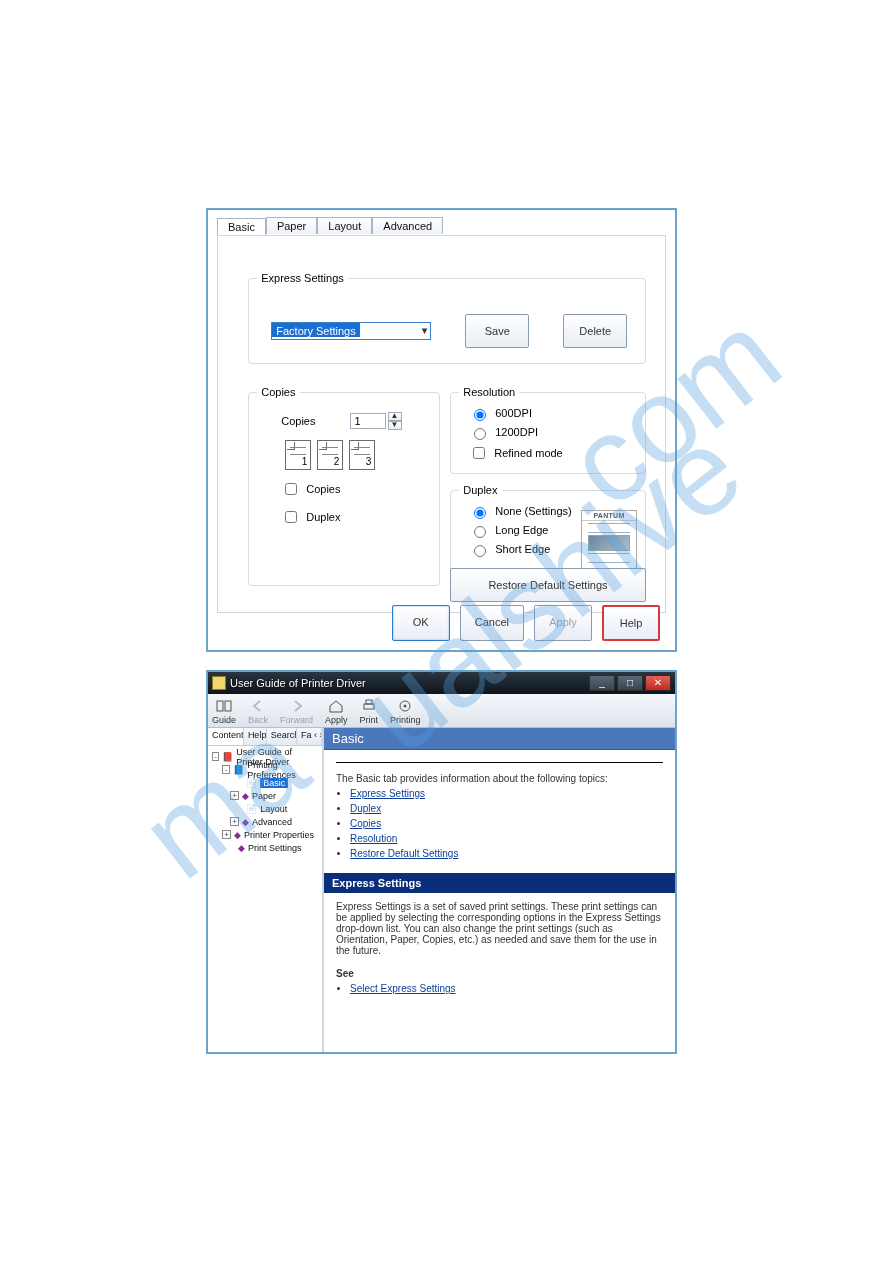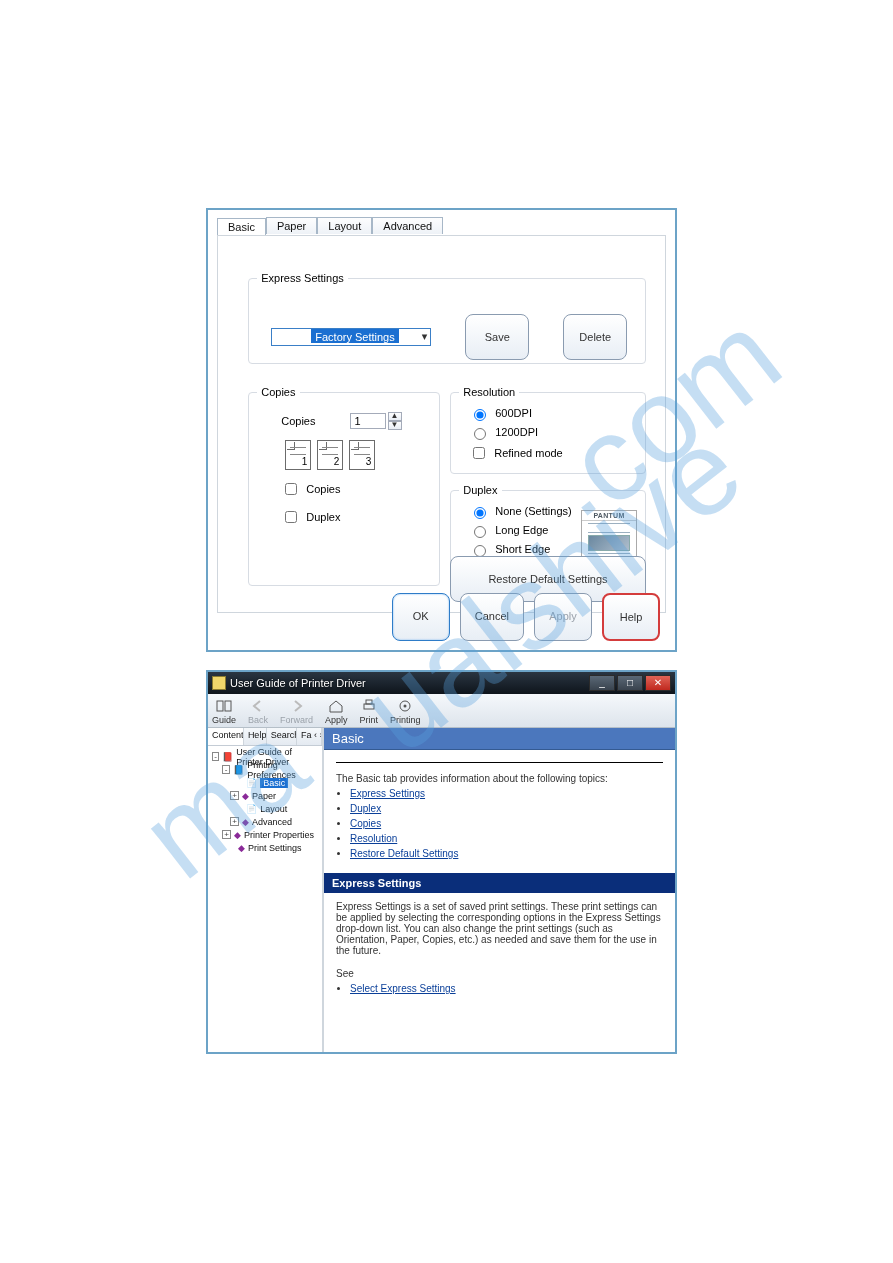--- a/index.html
+++ b/index.html
@@ -17,25 +17,25 @@
   .tab { padding: 2px 10px; border: 1px solid #a7b7c7; border-bottom: none; background: linear-gradient(#fdfdfe,#eef2f7); font-size: 11px; color: #111; cursor: pointer; }
   .tab.active { background: #fff; position: relative; top: 1px; }
   .tabbody { position: absolute; left: 6px; right: 6px; top: 22px; bottom: 34px; border: 1px solid #cfd6dd; background: #fff; }
   fieldset { border: 1px solid #d7dce3; border-radius: 4px; font-size: 11px; margin: 0; position: absolute; }
   legend { padding: 0 4px; color: #000; font-size: 11px; }
   .fs-express { left: 30px; top: 36px; width: 398px; height: 92px; }
   .fs-copies  { left: 30px; top: 150px; width: 192px; height: 200px; }
   .fs-res     { left: 232px; top: 150px; width: 196px; height: 88px; }
   .fs-duplex  { left: 232px; top: 248px; width: 196px; height: 102px; }
 
-  .combo { display: inline-block; border: 1px solid #3a7fc7; width: 160px; height: 18px; vertical-align: middle; position: relative; padding-left: 39px; }
+  .combo { display: inline-block; border: 1px solid #3a7fc7; width: 160px; height: 18px; vertical-align: middle; position: relative; }
   .combo-sel { display: inline-block; background: #1a6fd1; color: #fff; padding: 2px 4px; font-size: 11px; height: 14px; line-height: 12px; }
   .combo::after { content: "▾"; position: absolute; right: 3px; top: 1px; color: #333; font-size: 11px; }
 
-  .btn { display: inline-block; min-width: 64px; padding: 16px 14px; border: 1px solid #8a9bb0; background: linear-gradient(#fff,#e8eef5); border-radius: 8px; font-size: 11px; color: #333; text-align: center; cursor: pointer; }
+  .btn { display: inline-block; min-width: 64px; padding: 10px 14px; border: 1px solid #8a9bb0; background: linear-gradient(#fff,#e8eef5); border-radius: 2px; font-size: 11px; color: #333; text-align: center; cursor: pointer; }
   .btn.wide { min-width: 190px; }
   .btn.focus { border-color: #2e7cc8; box-shadow: inset 0 0 2px #6fb2f1; }
 
   .num-input { width: 36px; height: 16px; border: 1px solid #a4abb9; text-align: left; padding: 1px 4px; font-size: 11px; }
   .spinner { display: inline-flex; flex-direction: column; vertical-align: top; margin-left: 2px; }
   .spinner .sbtn { width: 14px; height: 9px; border: 1px solid #a4abb9; background: linear-gradient(#fdfdfe,#e9eef5); font-size: 8px; line-height: 6px; text-align: center; color: #333; cursor: pointer; }
 
   .pages-row { display: flex; gap: 6px; margin-top: 10px; margin-left: 28px; }
   .pageicon { width: 26px; height: 30px; border: 1px solid #6b6b6b; position: relative; background: #fff; }
   .pageicon::before { content: ""; position: absolute; left: 0; top: 0; width: 0; height: 0; border-top: 8px solid #fff; border-right: 8px solid #fff; box-shadow: 1px 1px 0 0 #6b6b6b; }
@@ -80,21 +80,21 @@
   .tree .book { font-size: 9px; }
   .tree .sel { background: #1a6fd1; color: #fff; padding: 0 3px; }
   .topicpane { flex: 1; background: #fff; overflow: hidden; display: flex; flex-direction: column; }
   .topic-hdr { height: 22px; background: #4b77bd; color: #fff; font-size: 13px; font-weight: normal; padding: 3px 8px; border-bottom: 1px solid #345a92; }
   .topic-body { padding: 8px 12px; font-size: 10px; color: #333; overflow: hidden; }
   .topic-body hr { border: none; border-top: 1.5px solid #000; margin: 4px 0 10px 0; }
   .topic-body ul { margin: 4px 0 14px 14px; padding: 0; }
   .topic-body li { margin: 4px 0; }
   .topic-body a { color: #0a3f99; text-decoration: underline; cursor: pointer; }
   .section-hdr { background: #0a2e7a; color: #fff; padding: 4px 8px; font-size: 11px; font-weight: bold; margin: 0 -12px 8px -12px; }
-  .topic-body .see { font-weight: normal; margin-top: 12px; }
+  .topic-body .see { font-weight: bold; margin-top: 12px; }
 </style>
 </head>
 <body>
 
 <div class="watermark wm1">com</div>
 <div class="watermark wm2">ualshive</div>
 <div class="watermark wm3">ma</div>
 
 <div class="dialog1">
   <div class="d1-inner">

